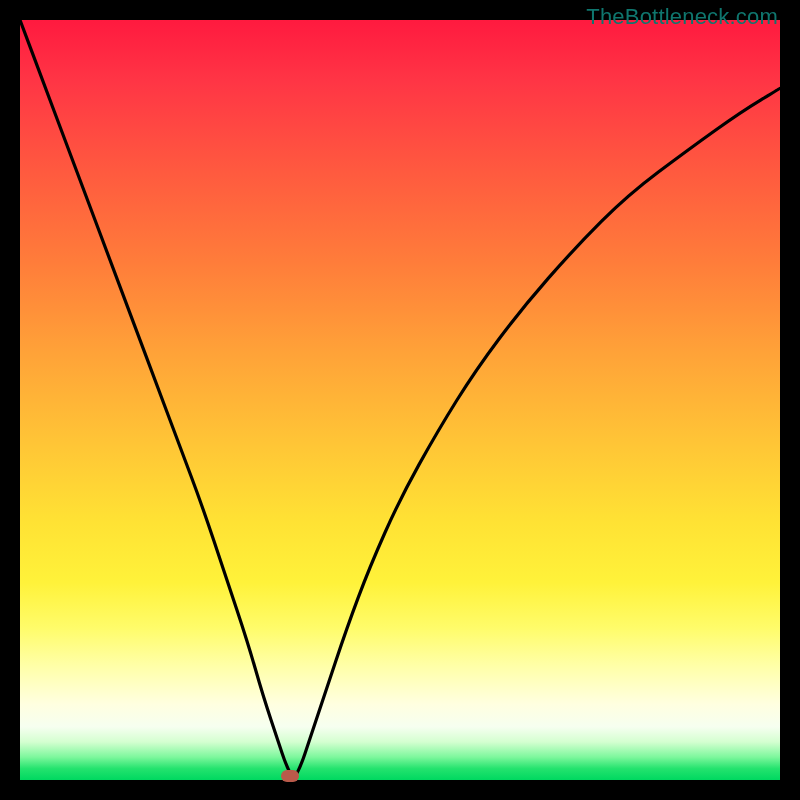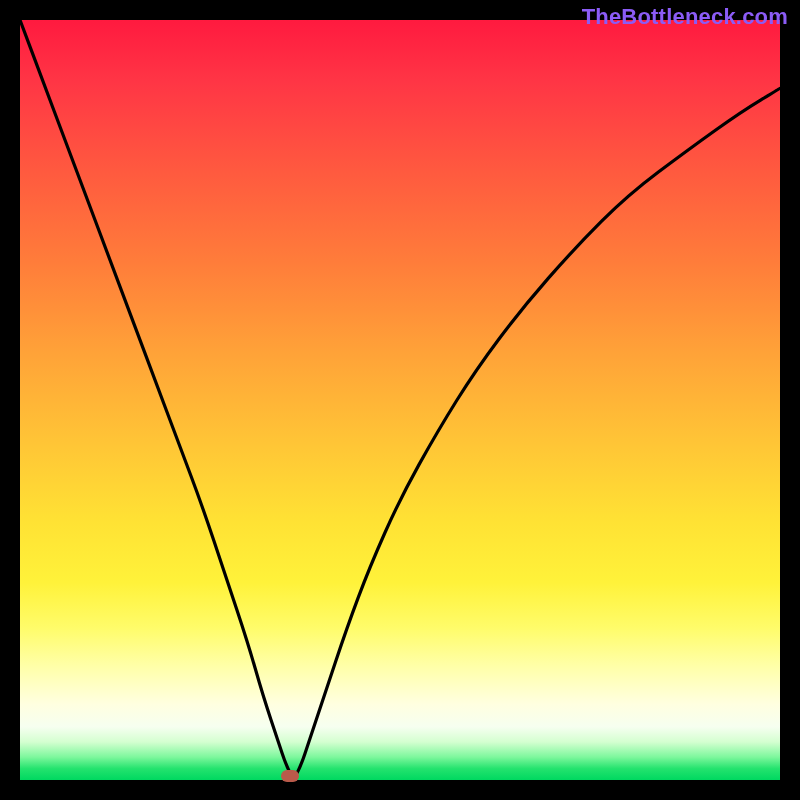--- a/index.html
+++ b/index.html
@@ -7,26 +7,25 @@
     padding: 0;
     width: 800px;
     height: 800px;
     background: #000;
     font-family: Arial, Helvetica, sans-serif;
     overflow: hidden;
   }
   .attribution {
     position: absolute;
     top: 4px;
-    right: 12px;
-    color: #8b5cf6;
+    right: 22px;
+    color: #0f766e;
     font-size: 22px;
     letter-spacing: 0.2px;
     z-index: 10;
-    font-weight: bold;
   }
   .plot-area {
     position: absolute;
     left: 20px;
     top: 20px;
     width: 760px;
     height: 760px;
     
     background: linear-gradient(
       to bottom,

